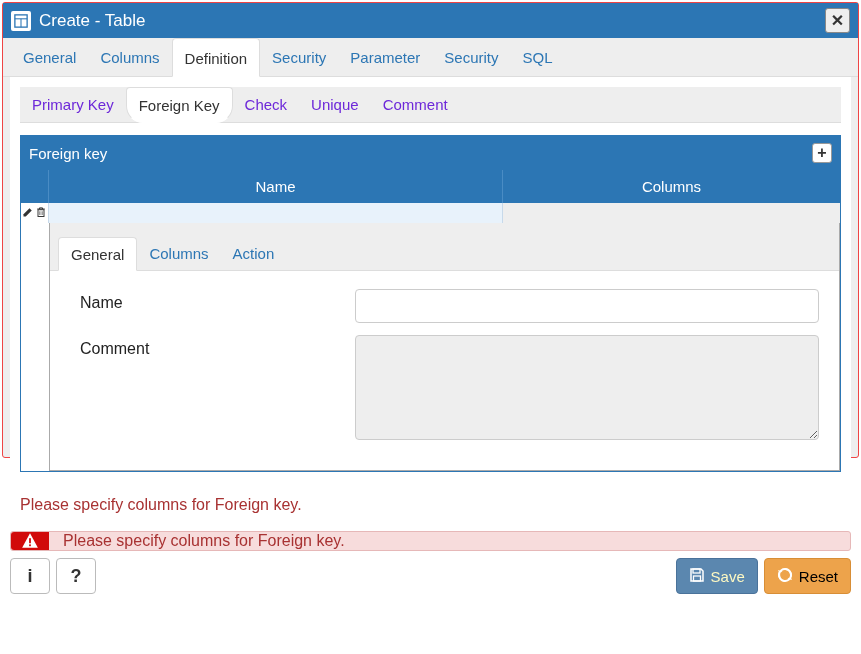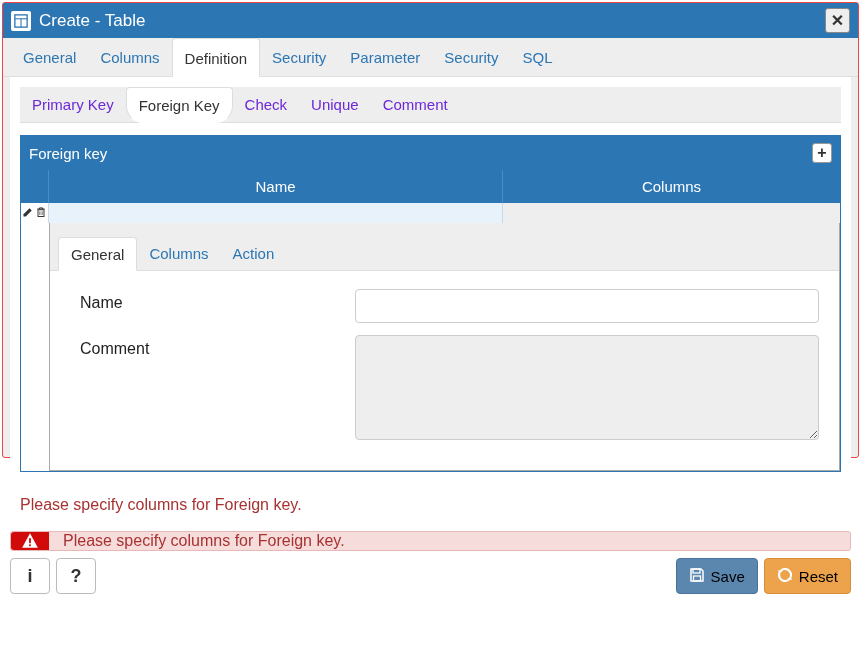--- a/index.html
+++ b/index.html
@@ -41,21 +41,21 @@
   .form-row input[type=text] { flex: 1; height: 34px; border: 1px solid #ccc; border-radius: 4px; padding: 0 8px; font-size: 14px; }
   .form-row textarea { flex: 1; height: 105px; border: 1px solid #ccc; border-radius: 4px; padding: 6px 8px; font-size: 14px; background: #eeeeee; resize: both; }
   .err-inline { color: #a83232; font-size: 16px; margin-top: 24px; }
   .alert-bar { background: #f7dcdc; border: 1px solid #e6b8b8; border-radius: 3px; margin: 0 7px 7px 7px; display: flex; align-items: center; height: 40px; }
   .alert-bar .alert-icon { background: #d10a0a; color: #fff; width: 38px; height: 100%; display: inline-flex; align-items: center; justify-content: center; border-top-left-radius: 3px; border-bottom-left-radius: 3px; }
   .alert-bar .alert-text { color: #a83232; font-size: 16px; padding-left: 14px; }
   .footer { display: flex; padding: 0 7px 7px 7px; gap: 6px; }
   .footer .spacer { flex: 1; }
   .btn { display: inline-flex; align-items: center; justify-content: center; height: 36px; border-radius: 4px; font-size: 15px; cursor: pointer; padding: 0 12px; border: 1px solid #bbb; background: #fff; gap: 6px; }
   .btn.icon-only { width: 40px; padding: 0; font-weight: bold; font-size: 18px; color: #333; }
-  .btn-save { background: #5b87af; border-color: #4a729a; color: #000000; justify-content: flex-end; }
+  .btn-save { background: #5b87af; border-color: #4a729a; color: #fef9c3; justify-content: flex-end; }
   .btn-cancel { background: #d2322d; border-color: #b52a25; color: #fff; }
   .btn-reset { background: #eda34b; border-color: #d88e36; color: #000000; align-items: center; }
   .btn svg { width: 16px; height: 16px; }
 </style>
 </head>
 <body>
 
 <div class="dialog">
   <div class="titlebar">
     <span class="icon">

